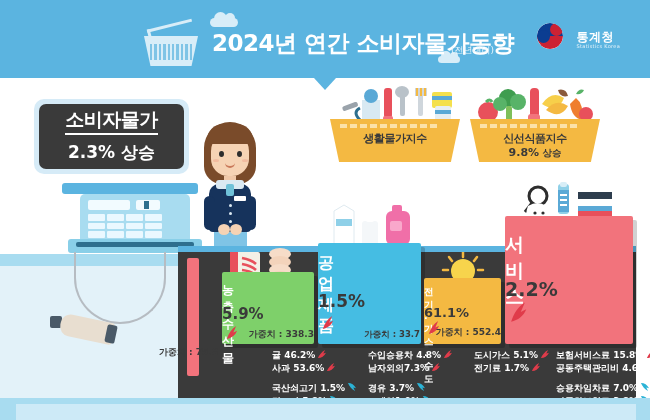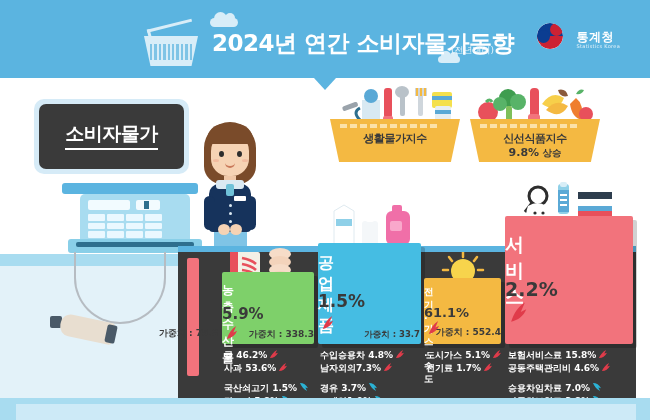--- a/index.html
+++ b/index.html
@@ -219,32 +219,32 @@
     font-weight: bold; color: #3a3a3a;
   }
   .arrow-up, .arrow-dn {
     display: inline-block; width: 13px; height: 15px; vertical-align: -3px; margin-left: 3px;
   }
   .cat-weight {
     position: absolute; right: 4px; font-size: 9px; font-weight: bold; color: #3a3a3a;
     white-space: nowrap;
   }
   .cat-items { position: absolute; line-height: 1.45; white-space: nowrap; }
-  .cat-items .it { font-size: 9px; font-weight: bold; }
+  .cat-items .it { font-size: 9px; font-weight: bold; padding-left: 48px; }
   .cat-items .up { color: #ffffff; }
   .cat-items .dn { color: #ffffff; }
   .cat-items .gapr { display: block; height: 7px; }
   .mini-arrow { display:inline-block; width: 9px; height: 10px; vertical-align: -1px; margin-left: 2px; }
 
   
   .cat-agri { left: 222px; top: 272px; }
   .cat-agri .cat-card { width: 92px; height: 72px; background:#7ed06a; }
   .cat-agri .cat-name { top: 10px; font-size: 12px; color:#ffffff; }
   .cat-agri .cat-rate { top: 33px; font-size: 15px; }
-  .cat-agri .cat-weight { top: 55px; }
+  .cat-agri .cat-weight { top: 74px; }
   
   .cat-ind { left: 318px; top: 243px; }
   .cat-ind .cat-card { width: 103px; height: 101px; background:#45bde3; }
   .cat-ind .cat-name { top: 10px; font-size: 16px; color:#ffffff; }
   .cat-ind .cat-rate { top: 48px; font-size: 17px; }
   .cat-ind .cat-weight { top: 85px; }
   
   .cat-util { left: 424px; top: 278px; }
   .cat-util .cat-card { width: 77px; height: 66px; background:#f4b942; }
   .cat-util .cat-name { top: 8px; font-size: 9.5px; color:#ffffff; }
@@ -302,20 +302,21 @@
       <div class="ko">통계청</div>
       <div class="en">Statistics Korea</div>
     </div>
   </div>
 </div>
 <div class="header-notch"></div>
 
 <div class="cpi-panel">
   <div class="cpi-inner">
     <div class="cpi-label">소비자물가</div>
+    <div class="cpi-value">2.3% 상승</div>
   </div>
 </div>
 
 <div class="mini-basket bk-living">
   <div class="mb-goods">
     <svg width="118" height="40" viewBox="0 0 118 40">
       <rect x="6" y="18" width="16" height="5" rx="2" fill="#9aa3ab" transform="rotate(-20 14 20)"></rect>
       <path d="M26 14 h18 v22 h-18 z" fill="#d8e9f2"></path>
       <circle cx="35" cy="10" r="7" fill="#5aa9d6"></circle>
       <rect x="32" y="4" width="6" height="4" rx="2" fill="#5aa9d6"></rect>

